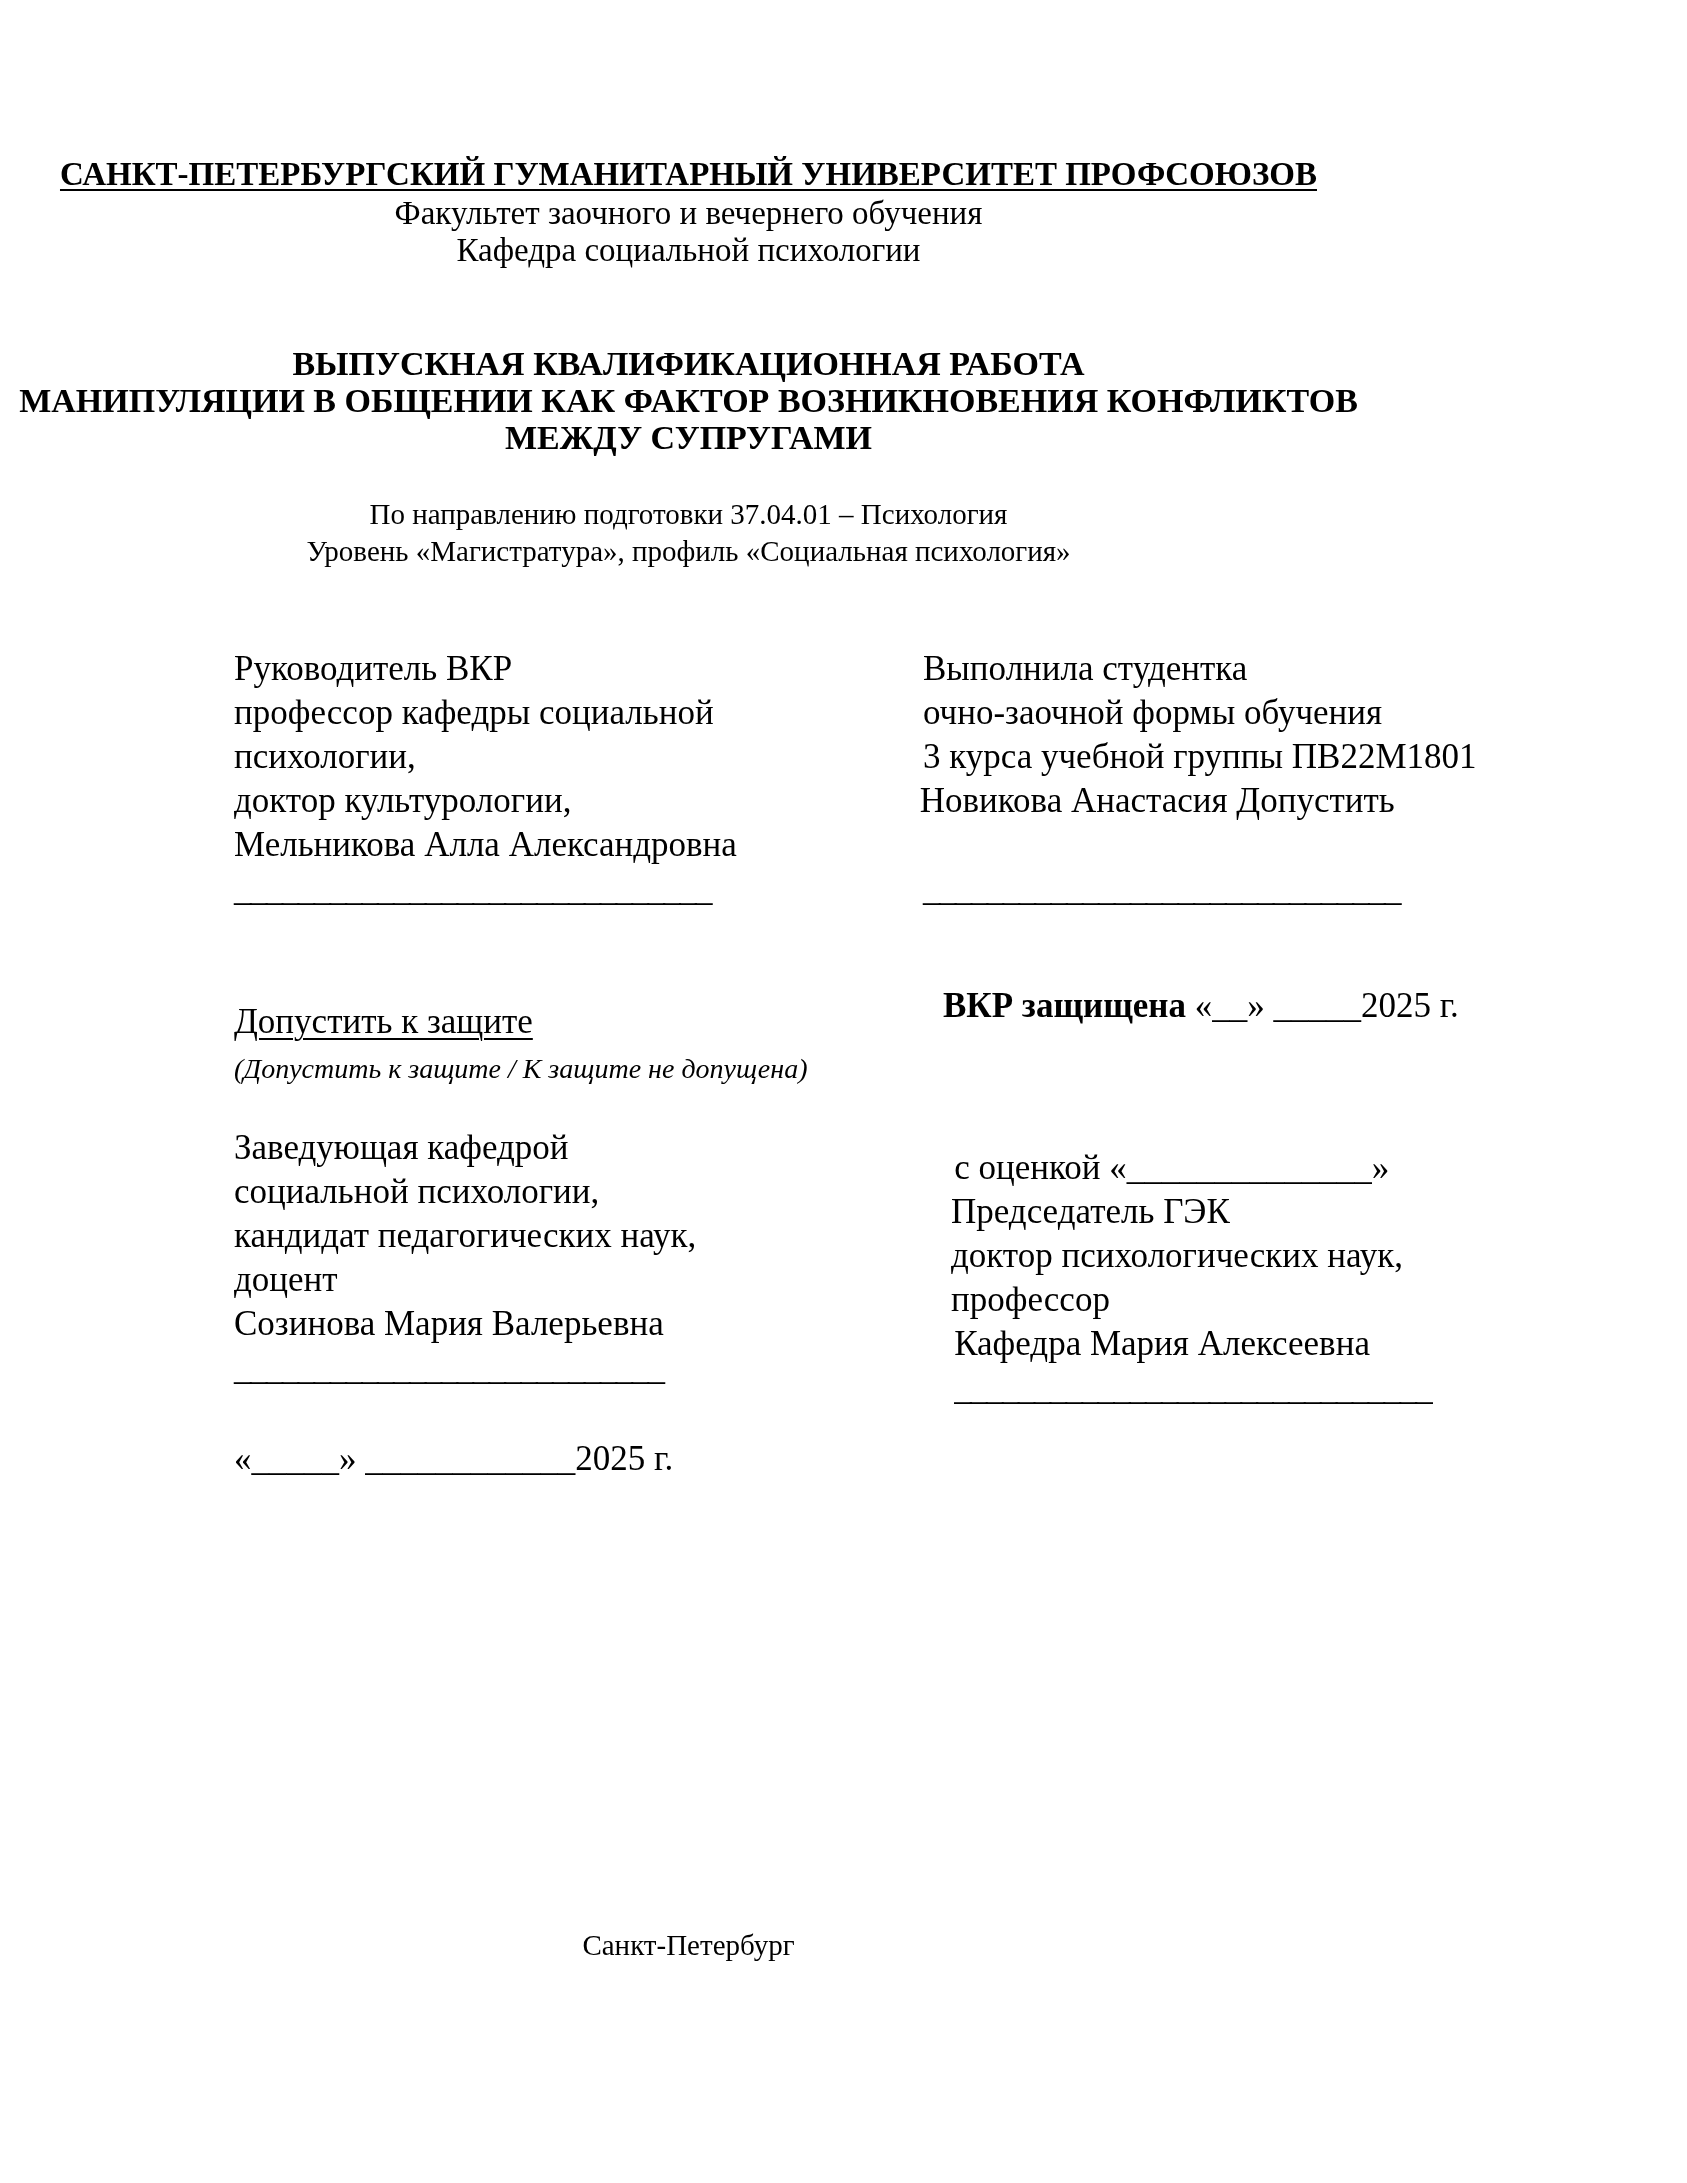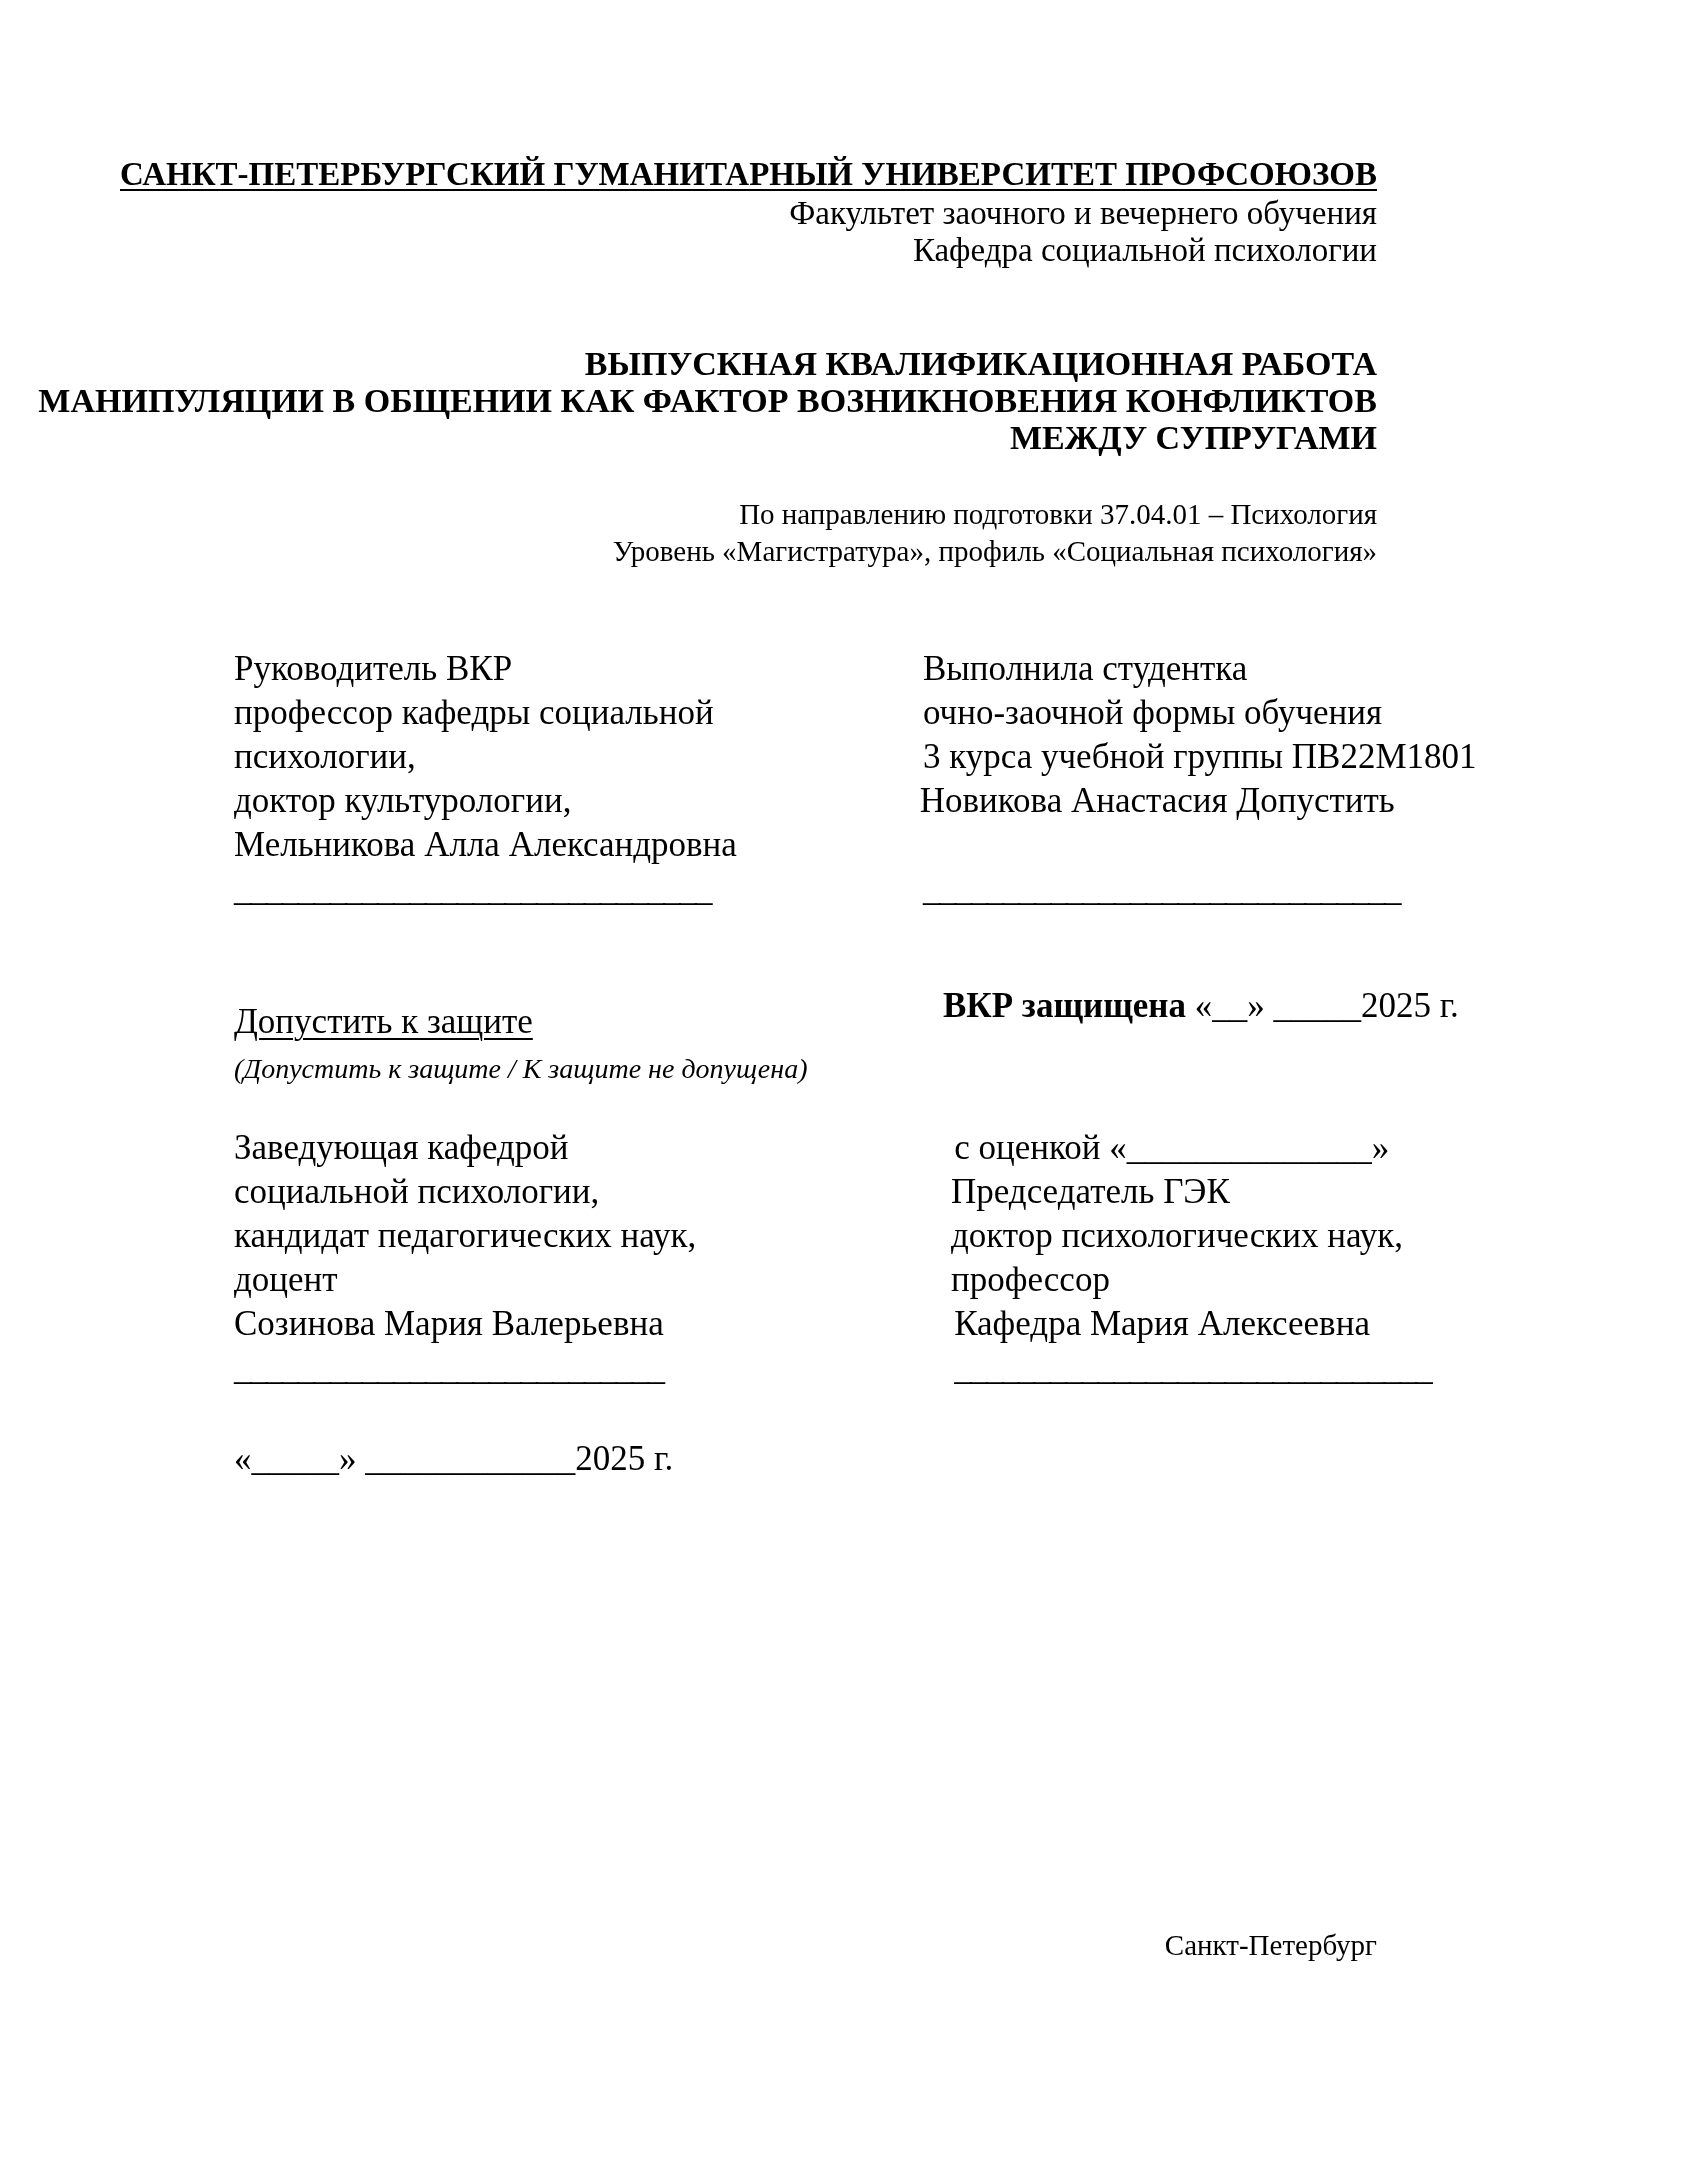--- a/index.html
+++ b/index.html
@@ -1,19 +1,19 @@
 <!DOCTYPE html>
 <html style="font-size:12.7px"><head>
 <meta charset="utf-8">
 <style>
   html, body { margin: 0; padding: 0; background: #ffffff; }
   body { width: 1687px; height: 2183px; position: relative; overflow: hidden;
          font-family: "Liberation Serif", "DejaVu Serif", serif; color: #000; }
   .abs { position: absolute; white-space: nowrap; }
-  .center { left: 0; width: 1377px; text-align: right; }
+  .center { left: 0; width: 1377px; text-align: center; }
   .hdr-univ { font-size: 33px; font-weight: bold; text-decoration: underline; text-decoration-thickness: 2.4px; text-underline-offset: 4px; }
   .hdr-sub { font-size: 33px; }
   .title { font-size: 34px; font-weight: bold; line-height: 37px; }
   .dir { font-size: 29px; line-height: 37px; }
   .block { font-size: 35px; line-height: 44px; }
   .block div { white-space: nowrap; }
   .sigline { font-size: 35px; letter-spacing: -1.6px; }
   .admit { font-size: 35px; text-decoration: underline; text-decoration-thickness: 1.6px; text-underline-offset: 4.8px; }
   .admit-hint { font-size: 28px; font-style: italic; }
   .defended { font-size: 35px; }
@@ -63,21 +63,21 @@
 <div class="abs block" style="left:234px; top:1126px;">
   <div>Заведующая кафедрой</div>
   <div>социальной психологии,</div>
   <div>кандидат педагогических наук,</div>
   <div>доцент</div>
   <div>Созинова Мария Валерьевна</div>
   <div class="sigline">___________________________</div>
 </div>
 
 <div class="abs block" style="left:951px; top:1126px;">
-  <div style="margin-left:3.2px;">с оценкой «______________»</div>
+  <div style="margin-left:3.2px;margin-top:20px;">с оценкой «______________»</div>
   <div>Председатель ГЭК</div>
   <div>доктор психологических наук,</div>
   <div>профессор</div>
   <div style="margin-left:3.2px;">Кафедра Мария Алексеевна</div>
   <div class="sigline" style="margin-left:3.2px;">______________________________</div>
 </div>
 
 <div class="abs block" style="left:234px; top:1437px;">«_____» ____________2025 г.</div>
 
 <div class="abs center city" style="top:1923px;">

